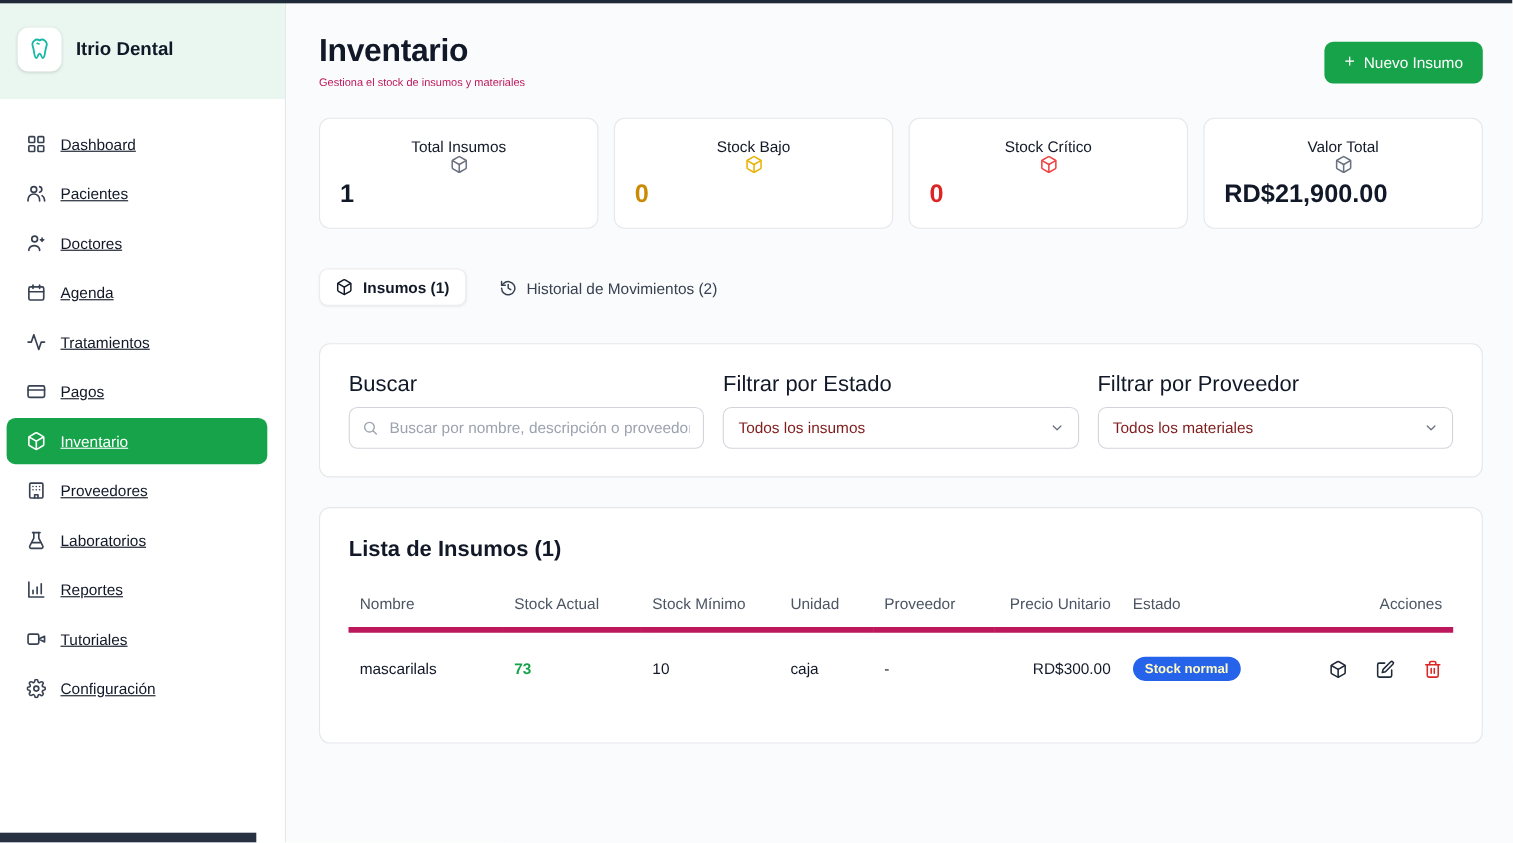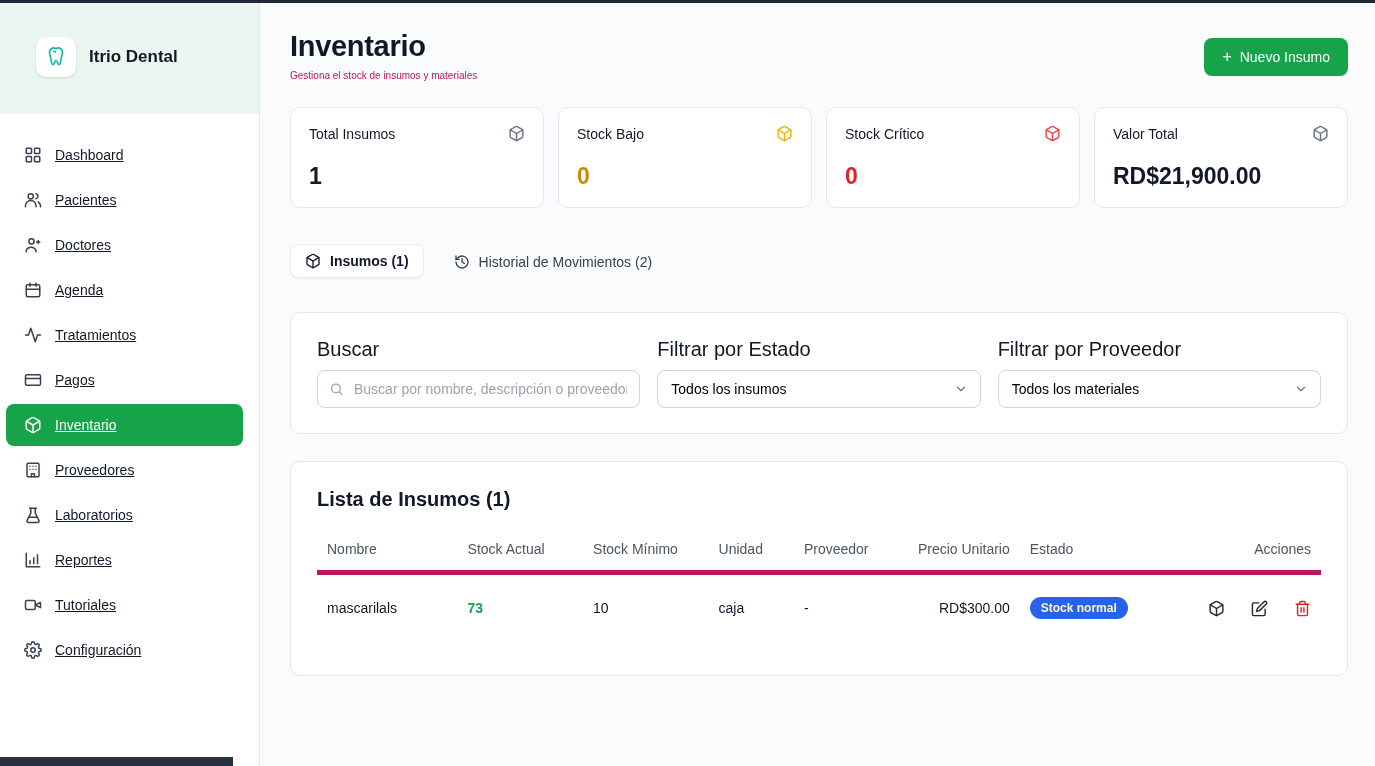--- a/index.html
+++ b/index.html
@@ -22,24 +22,24 @@
   }
 
   
   .sidebar {
     width: 260px; min-width: 260px; height: 100%;
     background: #ffffff;
     border-right: 1px solid #e5e7eb;
     display: flex; flex-direction: column;
   }
   .logo-area {
-    height: 114px;
+    height: 90px;
     background: #eaf6f0;
     display: flex; align-items: center;
-    padding: 0 36px; gap: 13px;
+    padding: 0 16px; gap: 13px;
   }
   .logo-box {
     width: 40px; height: 40px; background: #ffffff; border-radius: 10px;
     display: flex; align-items: center; justify-content: center;
     box-shadow: 0 1px 3px rgba(0,0,0,0.12);
   }
   .logo-box svg { width: 22px; height: 22px; stroke: #14b8a6; fill: none; stroke-width: 1.8; }
   .brand { font-size: 17px; font-weight: 700; color: #111827; }
 
   .nav { padding: 20px 0 0 0; display: flex; flex-direction: column; gap: 3px; }
@@ -81,21 +81,21 @@
   }
   .btn-new .plus { font-size: 16px; line-height: 1; }
 
   
   .stats { display: grid; grid-template-columns: repeat(4, 1fr); gap: 14px; margin-bottom: 36px; }
   .stat-card {
     background: #ffffff; border: 1px solid #e5e7eb; border-radius: 10px;
     padding: 17px 18px; height: 101px;
     display: flex; flex-direction: column; justify-content: space-between;
   }
-  .stat-top { display: flex; justify-content: space-between; align-items: center; }
+  .stat-top { display: flex; justify-content: space-between; align-items: center; flex-direction: column; }
   .stat-label { font-size: 14px; font-weight: 500; color: #111827; }
   .stat-top svg { width: 17px; height: 17px; fill: none; stroke-width: 2; stroke-linecap: round; stroke-linejoin: round; }
   .icon-gray { stroke: #6b7280; }
   .icon-warn { stroke: #eab308; }
   .icon-danger { stroke: #ef4444; }
   .stat-value { font-size: 23px; font-weight: 700; }
   .value-dark { color: #111827; }
   .value-warn { color: #ca8a04; }
   .value-danger { color: #dc2626; }
 
@@ -132,21 +132,21 @@
     width: 100%; height: 38px;
     border: 1px solid #d1d5db; border-radius: 8px;
     padding: 0 12px 0 36px; font-size: 14px; font-family: inherit;
     color: #111827; background: #ffffff; outline: none;
   }
   .text-input::placeholder { color: #9ca3af; }
   .select {
     width: 100%; height: 38px;
     border: 1px solid #d1d5db; border-radius: 8px;
     padding: 0 16px 0 13px; font-size: 14px;
-    color: #000000; background: #ffffff;
+    color: #7f1d1d; background: #ffffff;
     display: flex; align-items: center; position: relative; cursor: pointer;
   }
   .select svg {
     position: absolute; right: 12px; top: 50%; transform: translateY(-50%);
     width: 14px; height: 14px; stroke: #6b7280; fill: none; stroke-width: 2; stroke-linecap: round; stroke-linejoin: round;
   }
 
   
   .table-card { padding: 26px 26px 34px 26px; }
   .table-title { font-size: 20px; font-weight: 700; color: #111827; margin-bottom: 20px; }

